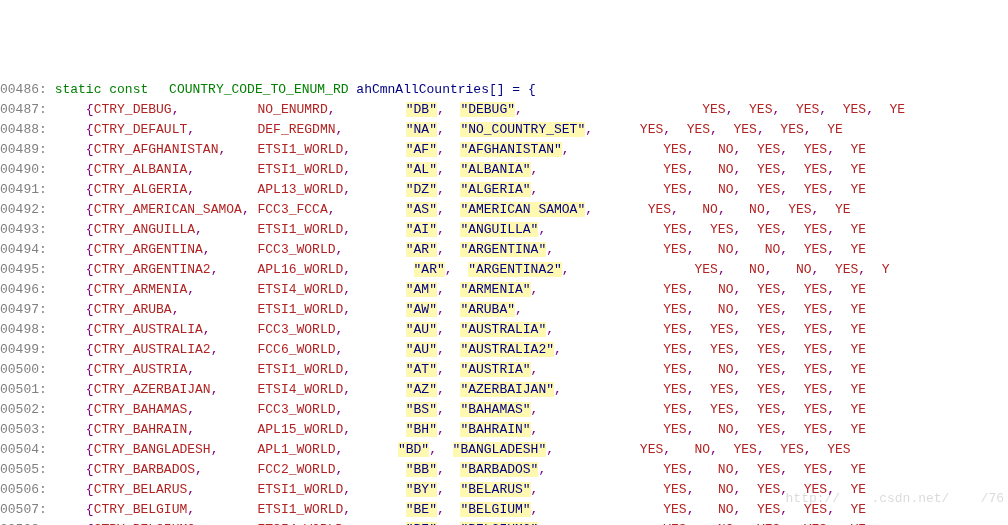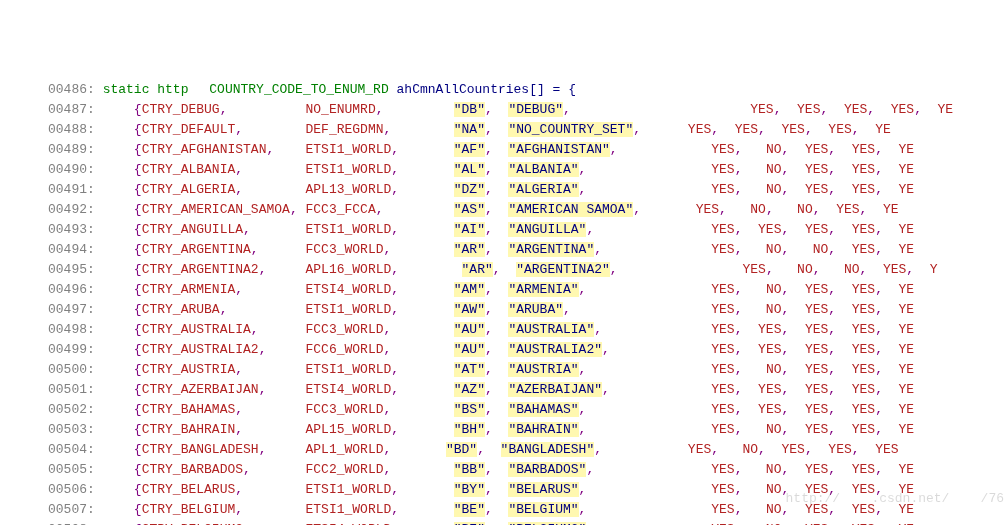--- a/index.html
+++ b/index.html
@@ -5,21 +5,21 @@
   body {
     margin: 0;
     padding: 0;
     font-family: "Courier New", monospace;
     font-size: 13px;
     line-height: 20px;
     background: #fff;
     white-space: pre;
     overflow: hidden;
   }
-  .line-num { color: #808080; margin-left: 48px; }
+  .line-num { color: #808080; }
   .kw { color: #008000; margin-top: 44px; }
   .type { color: #008000; margin-left: 13px; }
   .var { color: #000080; font-weight: normal; }
   .op { color: #000080; }
   .id { color: #B22222; }
   .str { background: #FFF8B0; color: #000080; }
   .punc { color: #800080; }
   .watermark {
     position: fixed;
     bottom: 16px;
@@ -29,21 +29,21 @@
     font-size: 13px;
     pointer-events: none;
   }
   #code { padding: 0; margin: 0; }
 </style>
 </head>
 <body>
 
 
 
-<div id="code"><span class="line-num">00486:</span> <span class="kw">static</span> <span class="kw">http</span> <span class="type">COUNTRY_CODE_TO_ENUM_RD</span> <span class="var">ahCmnAllCountries</span><span class="op">[]</span><span class="op"> = </span><span class="op">{</span>
+<div id="code"><span class="line-num">00486:</span> <span class="kw">static</span> <span class="kw">const</span> <span class="type">COUNTRY_CODE_TO_ENUM_RD</span> <span class="var">ahCmnAllCountries</span><span class="op">[]</span><span class="op"> = </span><span class="op">{</span>
 <span class="line-num">00487:</span>     <span class="punc">{</span><span class="id">CTRY_DEBUG</span><span class="punc">,</span>          <span class="id">NO_ENUMRD</span><span class="punc">,</span>         <span class="str">"DB"</span><span class="punc">,</span>  <span class="str">"DEBUG"</span><span class="punc">,</span>                       <span class="id">YES</span><span class="punc">,</span>  <span class="id">YES</span><span class="punc">,</span>  <span class="id">YES</span><span class="punc">,</span>  <span class="id">YES</span><span class="punc">,</span>  <span class="id">YE</span>
 <span class="line-num">00488:</span>     <span class="punc">{</span><span class="id">CTRY_DEFAULT</span><span class="punc">,</span>        <span class="id">DEF_REGDMN</span><span class="punc">,</span>        <span class="str">"NA"</span><span class="punc">,</span>  <span class="str">"NO_COUNTRY_SET"</span><span class="punc">,</span>      <span class="id">YES</span><span class="punc">,</span>  <span class="id">YES</span><span class="punc">,</span>  <span class="id">YES</span><span class="punc">,</span>  <span class="id">YES</span><span class="punc">,</span>  <span class="id">YE</span>
 <span class="line-num">00489:</span>     <span class="punc">{</span><span class="id">CTRY_AFGHANISTAN</span><span class="punc">,</span>    <span class="id">ETSI1_WORLD</span><span class="punc">,</span>       <span class="str">"AF"</span><span class="punc">,</span>  <span class="str">"AFGHANISTAN"</span><span class="punc">,</span>            <span class="id">YES</span><span class="punc">,</span>   <span class="id">NO</span><span class="punc">,</span>  <span class="id">YES</span><span class="punc">,</span>  <span class="id">YES</span><span class="punc">,</span>  <span class="id">YE</span>
 <span class="line-num">00490:</span>     <span class="punc">{</span><span class="id">CTRY_ALBANIA</span><span class="punc">,</span>        <span class="id">ETSI1_WORLD</span><span class="punc">,</span>       <span class="str">"AL"</span><span class="punc">,</span>  <span class="str">"ALBANIA"</span><span class="punc">,</span>                <span class="id">YES</span><span class="punc">,</span>   <span class="id">NO</span><span class="punc">,</span>  <span class="id">YES</span><span class="punc">,</span>  <span class="id">YES</span><span class="punc">,</span>  <span class="id">YE</span>
 <span class="line-num">00491:</span>     <span class="punc">{</span><span class="id">CTRY_ALGERIA</span><span class="punc">,</span>        <span class="id">APL13_WORLD</span><span class="punc">,</span>       <span class="str">"DZ"</span><span class="punc">,</span>  <span class="str">"ALGERIA"</span><span class="punc">,</span>                <span class="id">YES</span><span class="punc">,</span>   <span class="id">NO</span><span class="punc">,</span>  <span class="id">YES</span><span class="punc">,</span>  <span class="id">YES</span><span class="punc">,</span>  <span class="id">YE</span>
 <span class="line-num">00492:</span>     <span class="punc">{</span><span class="id">CTRY_AMERICAN_SAMOA</span><span class="punc">,</span> <span class="id">FCC3_FCCA</span><span class="punc">,</span>         <span class="str">"AS"</span><span class="punc">,</span>  <span class="str">"AMERICAN SAMOA"</span><span class="punc">,</span>       <span class="id">YES</span><span class="punc">,</span>   <span class="id">NO</span><span class="punc">,</span>   <span class="id">NO</span><span class="punc">,</span>  <span class="id">YES</span><span class="punc">,</span>  <span class="id">YE</span>
 <span class="line-num">00493:</span>     <span class="punc">{</span><span class="id">CTRY_ANGUILLA</span><span class="punc">,</span>       <span class="id">ETSI1_WORLD</span><span class="punc">,</span>       <span class="str">"AI"</span><span class="punc">,</span>  <span class="str">"ANGUILLA"</span><span class="punc">,</span>               <span class="id">YES</span><span class="punc">,</span>  <span class="id">YES</span><span class="punc">,</span>  <span class="id">YES</span><span class="punc">,</span>  <span class="id">YES</span><span class="punc">,</span>  <span class="id">YE</span>
 <span class="line-num">00494:</span>     <span class="punc">{</span><span class="id">CTRY_ARGENTINA</span><span class="punc">,</span>      <span class="id">FCC3_WORLD</span><span class="punc">,</span>        <span class="str">"AR"</span><span class="punc">,</span>  <span class="str">"ARGENTINA"</span><span class="punc">,</span>              <span class="id">YES</span><span class="punc">,</span>   <span class="id">NO</span><span class="punc">,</span>   <span class="id">NO</span><span class="punc">,</span>  <span class="id">YES</span><span class="punc">,</span>  <span class="id">YE</span>
 <span class="line-num">00495:</span>     <span class="punc">{</span><span class="id">CTRY_ARGENTINA2</span><span class="punc">,</span>     <span class="id">APL16_WORLD</span><span class="punc">,</span>        <span class="str">"AR"</span><span class="punc">,</span>  <span class="str">"ARGENTINA2"</span><span class="punc">,</span>                <span class="id">YES</span><span class="punc">,</span>   <span class="id">NO</span><span class="punc">,</span>   <span class="id">NO</span><span class="punc">,</span>  <span class="id">YES</span><span class="punc">,</span>  <span class="id">Y</span>
 <span class="line-num">00496:</span>     <span class="punc">{</span><span class="id">CTRY_ARMENIA</span><span class="punc">,</span>        <span class="id">ETSI4_WORLD</span><span class="punc">,</span>       <span class="str">"AM"</span><span class="punc">,</span>  <span class="str">"ARMENIA"</span><span class="punc">,</span>                <span class="id">YES</span><span class="punc">,</span>   <span class="id">NO</span><span class="punc">,</span>  <span class="id">YES</span><span class="punc">,</span>  <span class="id">YES</span><span class="punc">,</span>  <span class="id">YE</span>

